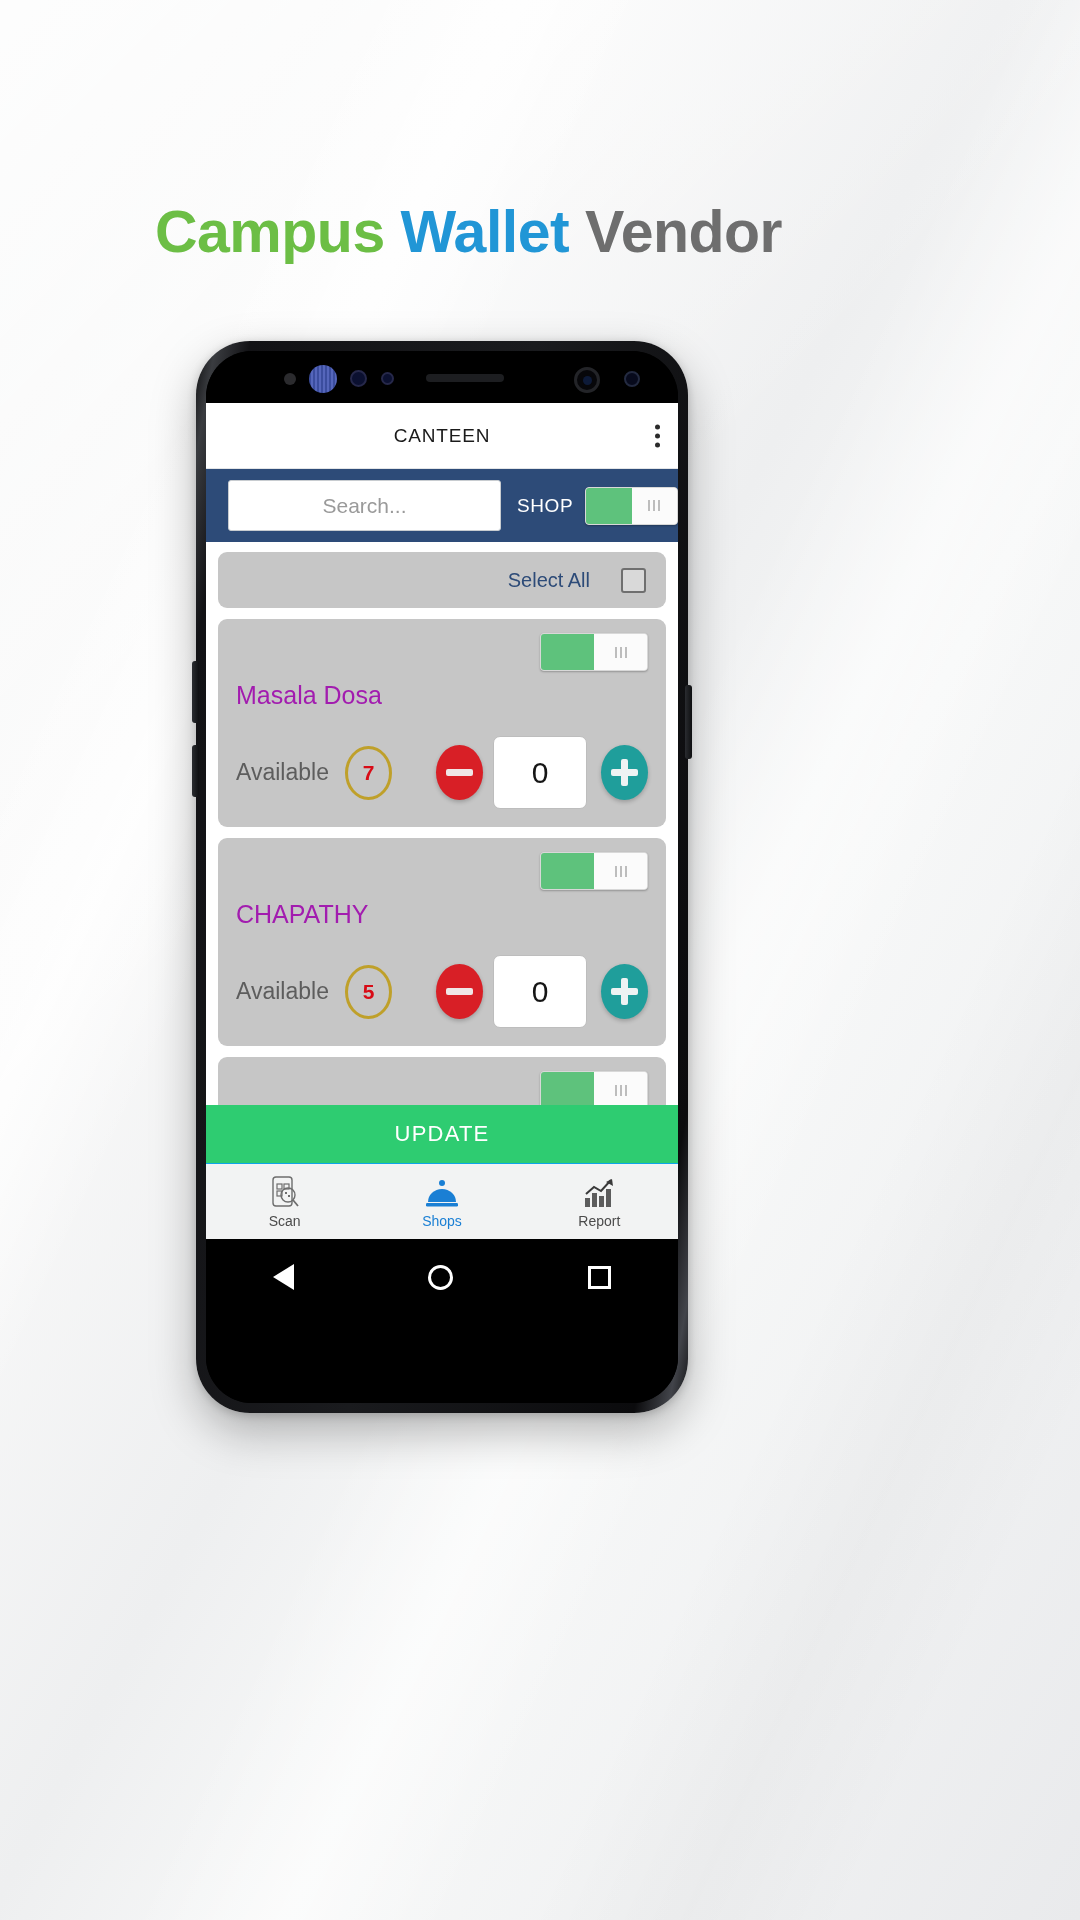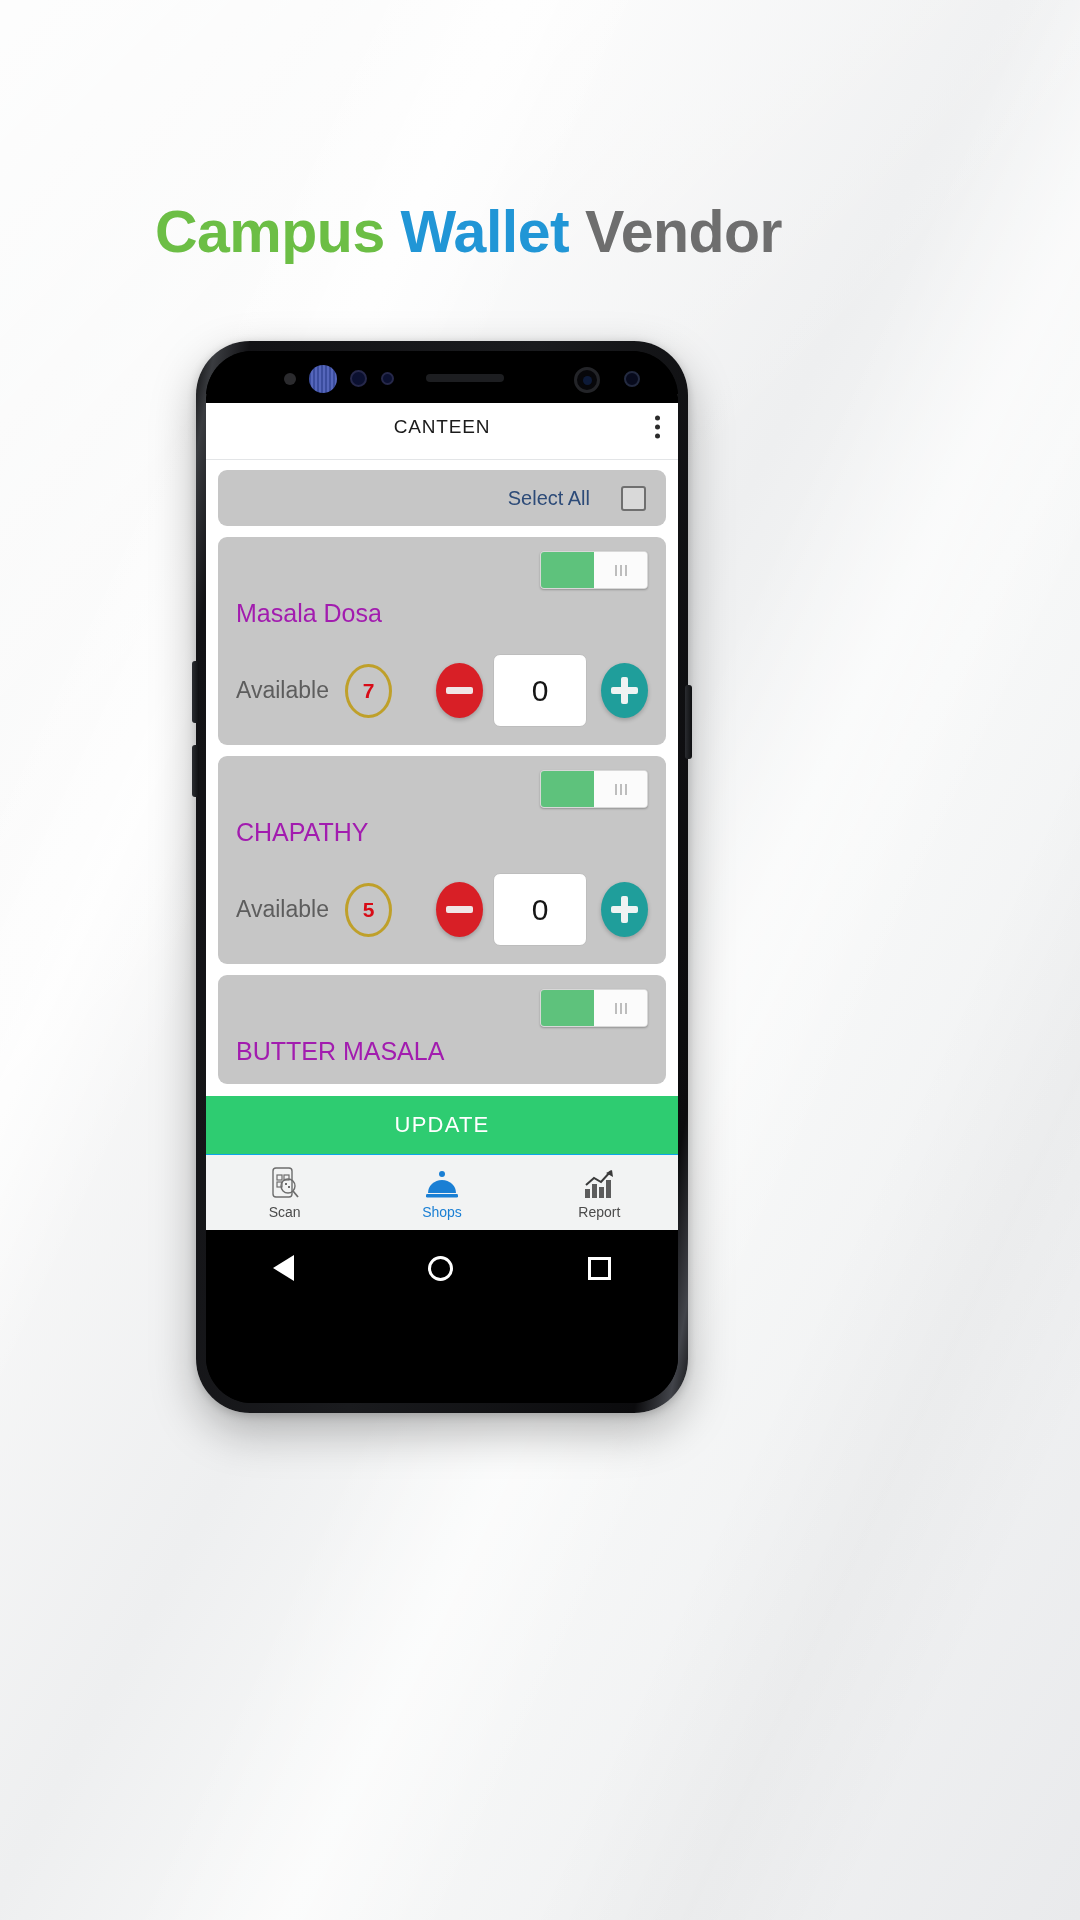--- a/index.html
+++ b/index.html
@@ -66,21 +66,21 @@
              border-radius: 50%; }
   .s-cam2  { left: 144px; width: 17px; height: 17px; top: 19px; background: #0b1030; border: 2px solid #26284a; }
   .s-cam3  { left: 175px; width: 13px; height: 13px; top: 21px; background: #0b1030; border: 2px solid #26284a; }
   .s-speaker { left: 220px; top: 23px; width: 78px; height: 8px; border-radius: 4px; background: #1d1e21; }
   .s-cam-main { left: 368px; top: 16px; width: 26px; height: 26px; background: #07070a; border: 3px solid #232428; }
   .s-cam-main::after { content:""; position:absolute; left:6px; top:6px; width:9px; height:9px; border-radius:50%; background:#0d1a38; }
   .s-led { left: 418px; top: 20px; width: 16px; height: 16px; background: #070a1c; border: 2px solid #232a40; }
 
   
   .screen {
-    position: absolute; top: 43px; left: 0; width: 472px; height: 912px;
+    position: absolute; top: 52px; left: 0; width: 472px; height: 912px;
     background: #ffffff; overflow: hidden; z-index: 2;
   }
 
   
   .appbar {
     height: 66px; background: #ffffff; position: relative;
     display: flex; align-items: center; justify-content: center;
     border-bottom: 1px solid #e3e5e7;
   }
   .appbar-title { font-size: 19px; color: #1b1b1b; letter-spacing: 0.8px; }
@@ -221,20 +221,32 @@
 
       <div class="appbar">
         <div class="appbar-title">CANTEEN</div>
         <div class="appbar-menu">
           <i></i>
             <i></i>
             <i></i>
         </div>
       </div>
 
+      <div class="searchrow">
+        <input class="search-input" type="text" placeholder="Search..." style="">
+        <div class="shop-label">SHOP</div>
+        <div class="toggle">
+          <span class="on"></span>
+          <span class="knob">
+              <b></b>
+              <b></b>
+              <b></b>
+            </span>
+        </div>
+      </div>
 
       <div class="list">
 
         <div class="selectall">
           <span>Select All</span>
           <span class="checkbox"></span>
         </div>
 
         <div class="card">
           <div class="card-toggle-row">

